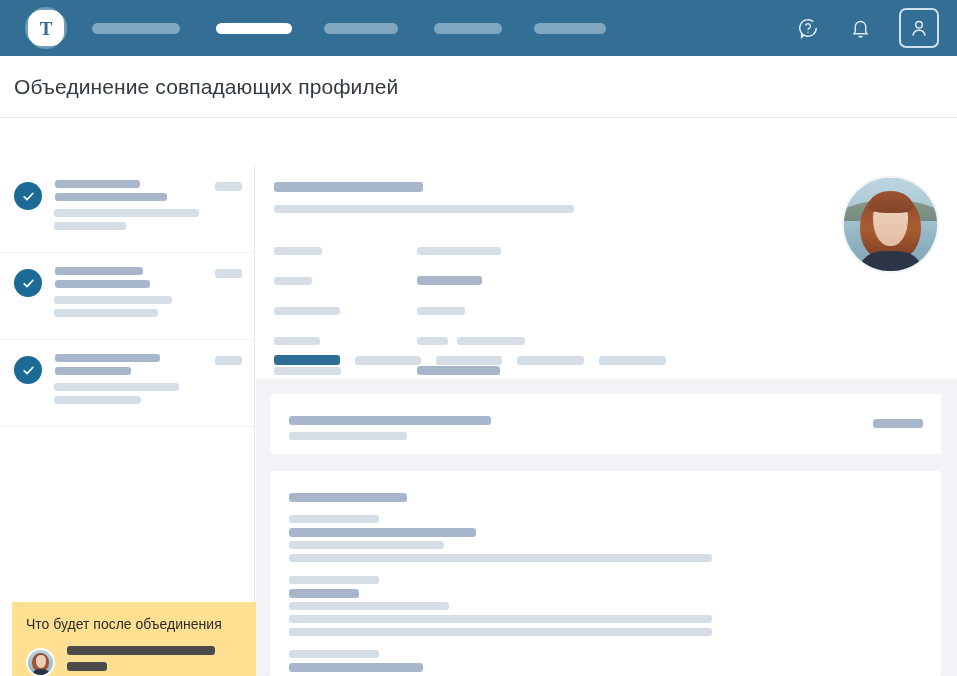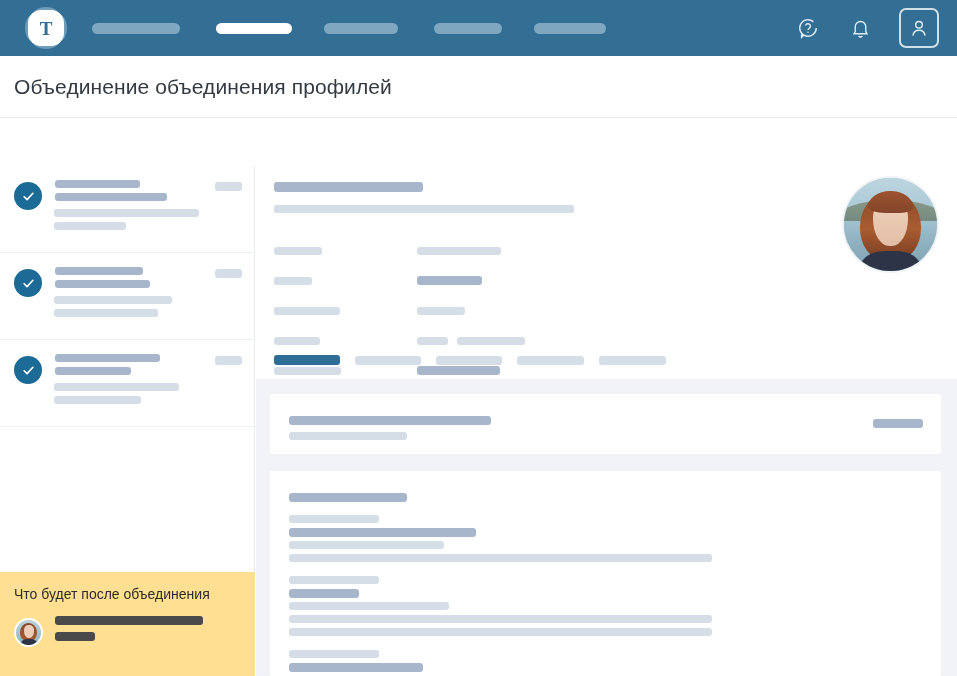--- a/index.html
+++ b/index.html
@@ -91,21 +91,21 @@
   .bar { border-radius: 3px; }
   .bar-d { background: #a7b6cb; }   
   .bar-l { background: #d5dde7; }   
   .side-badge {
     position: absolute; right: 12px; top: 16px; width: 27px; height: 9px;
     border-radius: 3px; background: #d5dde7;
   }
 
   
   .callout {
-    position: absolute; left: 0; bottom: 0; width: 255px; height: 104px;
+    position: absolute; left: 12px; bottom: 0; width: 255px; height: 74px;
     background: #ffdf92; padding: 14px 14px 0 14px;
   }
   .callout-title { font-size: 14px; color: #2c2c2c; }
   .callout-row { display: flex; align-items: center; gap: 12px; margin-top: 14px; }
   .mini-avatar {
     width: 29px; height: 29px; border-radius: 50%; overflow: hidden;
     border: 2px solid #ffffff; flex: 0 0 auto; position: relative;
   }
   .callout-bars div { background: #4a4a4a; border-radius: 3px; }
 
@@ -212,21 +212,21 @@
       <div class="avatar-box">
         <svg width="22" height="22" viewBox="0 0 24 24" fill="none" stroke="#dfeaf2" stroke-width="1.6">
           <circle cx="12" cy="8.4" r="3.6"></circle>
           <path d="M5.4 20.2c.6-3.7 3.4-5.8 6.6-5.8s6 2.1 6.6 5.8"></path>
         </svg>
       </div>
     </div>
   </div>
 
   <div class="page-title-bar">
-    <div class="page-title">Объединение объединения профилей</div>
+    <div class="page-title">Объединение совпадающих профилей</div>
   </div>
 
 
   <div class="sidebar" id="sidebar">
       <div class="side-item">
         <div class="check-circle">
           <svg width="15" height="15" viewBox="0 0 24 24" fill="none" stroke="#fff" stroke-width="2.6" stroke-linecap="round" stroke-linejoin="round">
             <path d="M5 12.4 9.7 17 19 6.8"></path>
           </svg>
         </div>

